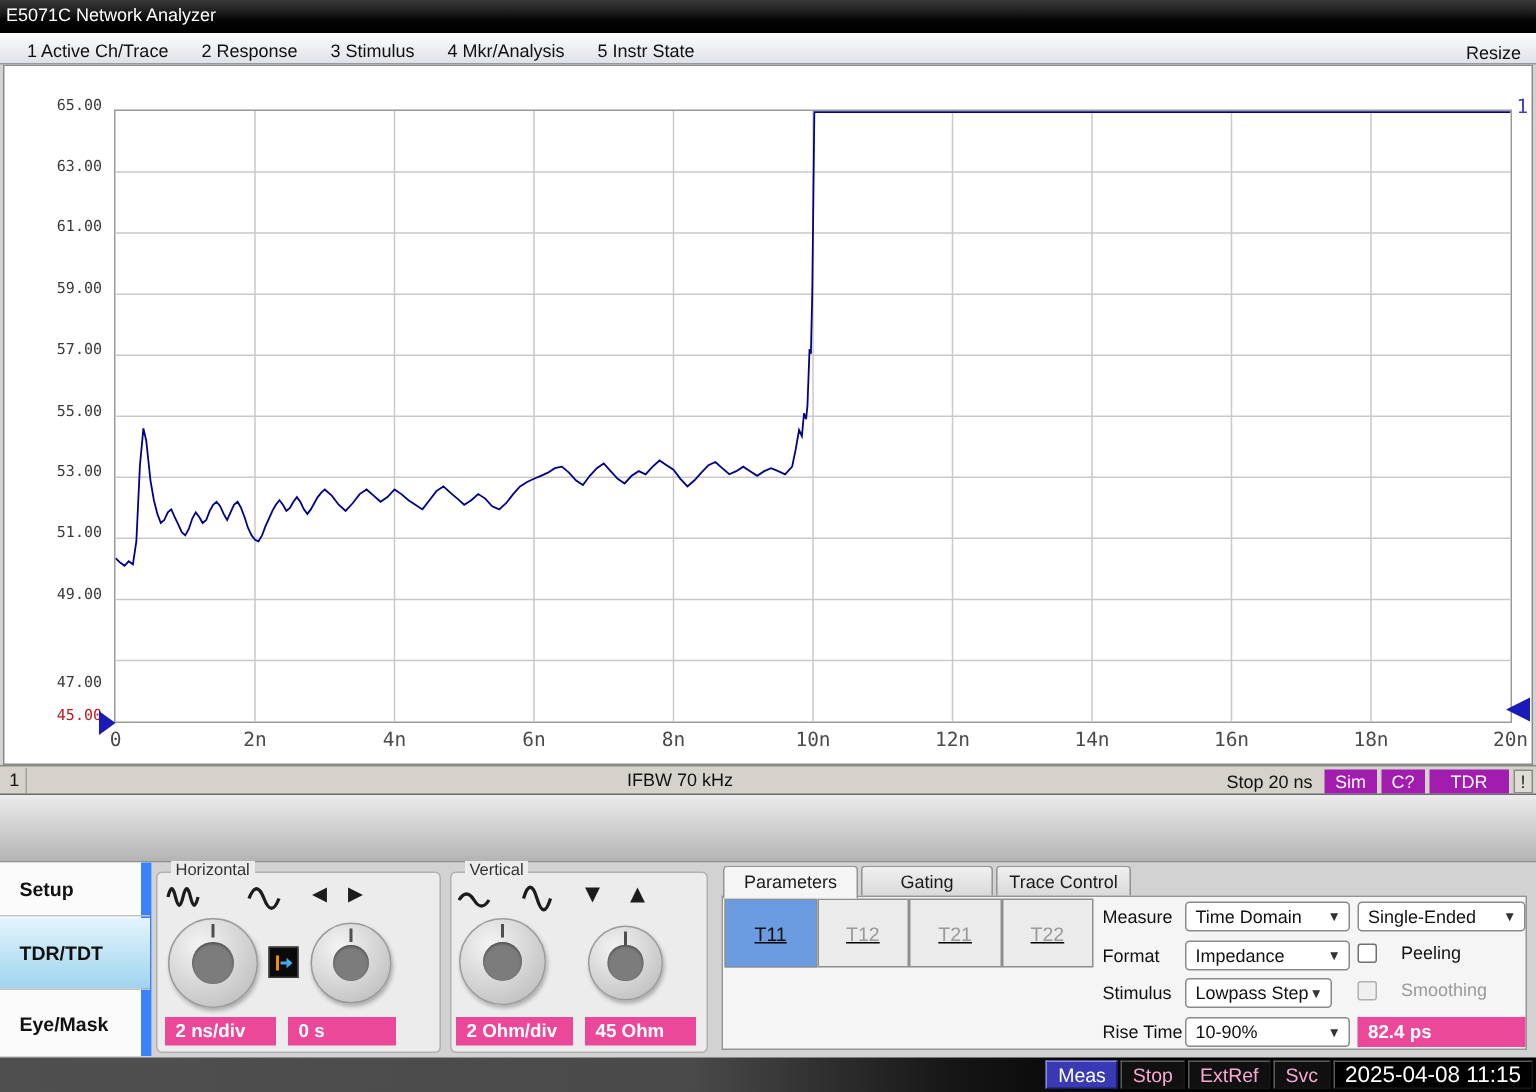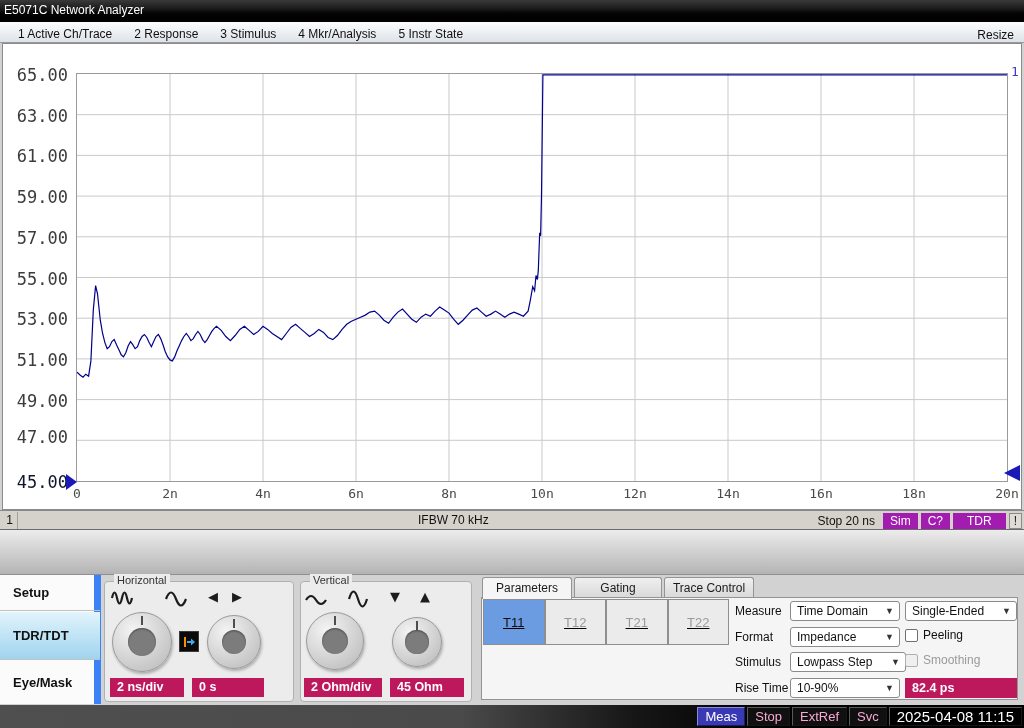--- a/index.html
+++ b/index.html
@@ -39,23 +39,23 @@
     margin-right:2px;
   }
   .tr-badge { background:#2424c4; color:#fff; padding:0 3px; margin-right:7px; }
   .plot {
     position:absolute; left:76px; top:73px; width:932px; height:409px;
     border:1px solid #9a9a9a; background:#fff;
   }
   .plot svg { display:block; width:100%; height:100%; }
   .ytick {
     position:absolute; left:6px; width:62px; text-align:right;
-    font-family:"DejaVu Sans Mono", monospace; font-size:17px; color:#3c3c3c;
-  }
-  .ytick.ref { color:#0f172a; }
+    font-family:"DejaVu Sans Mono", monospace; font-size:10px; color:#3c3c3c;
+  }
+  .ytick.ref { color:#b91c1c; }
   .xtick {
     position:absolute; top:486px; transform:translateX(-50%);
     font-family:"DejaVu Sans Mono", monospace; font-size:13px; color:#4a4a4a;
   }
   .trace-num {
     position:absolute; left:1011px; top:64px;
     font-family:"DejaVu Sans Mono", monospace; font-size:13px; color:#3c3cc8;
   }
   .ref-marker-left {
     position:absolute; left:66px; top:474px; width:0; height:0;
@@ -102,42 +102,42 @@
   .wave-icon { position:absolute; }
   .tri-glyph { position:absolute; font-size:13px; color:#1c1c1c;
                font-family:"DejaVu Sans", sans-serif; }
   .knob { position:absolute; border-radius:50%;
           background:radial-gradient(circle at 35% 30%, #f4f4f4, #d2d2d2 55%, #b6b6b6);
           border:1px solid #9a9a9a; box-shadow:1px 2px 3px rgba(0,0,0,0.28); }
   .knob::before { content:''; position:absolute; top:3px; left:50%; width:2px; height:9px;
                   background:#4e4e4e; transform:translateX(-50%); }
   .knob::after { content:''; position:absolute; left:26%; top:26%; width:48%; height:48%;
                  border-radius:50%; background:#7c7c7c; box-shadow:inset 0 1px 2px rgba(0,0,0,0.4); }
-  .lcd { position:absolute; height:19px; background:#be185d; color:#fff; font-size:12.5px;
+  .lcd { position:absolute; height:19px; background:#ec4899; color:#fff; font-size:12.5px;
          font-weight:bold; line-height:19px; padding-left:7px; }
   .map-btn { position:absolute; width:20px; height:21px; background:#0a0a0a;
              border:1px solid #3a3a3a; display:flex; align-items:center; justify-content:center; }
   
   .tab { position:absolute; top:577px; height:21px; text-align:center; line-height:20px;
          font-size:12px; color:#1a1a1a; border:1px solid #949494; border-bottom:none;
          border-radius:3px 3px 0 0; background:linear-gradient(180deg,#f0f0f0,#d8d8d8); }
   .tab.active { background:#f5f5f5; height:22px; z-index:3; }
   .param-content { position:absolute; left:481px; top:597px; width:537px; height:103px;
                    background:#f5f5f5; border:1px solid #949494; }
   .pmatrix { position:absolute; left:483px; top:599px; width:246px; height:92px;
              display:grid; grid-template-columns:1fr 1fr 1fr 1fr; grid-template-rows:1fr 1fr;text-decoration:underline; }
   .pcell { border:1px solid #8f8f8f; background:#ebebeb; color:#9a9a9a; font-size:13px;
            display:flex; align-items:center; justify-content:center; }
   .pcell.selected { background:#6b9be0; color:#101010; }
   .prow-label { position:absolute; left:735px; font-size:12px; color:#111; }
   .dropdown { position:absolute; height:20px; background:#fff; border:1px solid #8a8a8a;
               border-radius:3px; font-size:12px; color:#111; line-height:18px;
               padding-left:6px; }
   .dropdown .dd-arrow { position:absolute; right:5px; top:0; font-size:9px; color:#333; line-height:18px; }
-  .checkbox-row { position:absolute; display:flex; align-items:center; gap:5px;
+  .checkbox-row { position:absolute; display:flex; align-items:center; gap:16px;
                   font-size:12px; color:#111; }
   .cb { width:13px; height:13px; background:#fff; border:1px solid #707070; border-radius:2px; }
   .checkbox-row.disabled { color:#9a9a9a; }
   .checkbox-row.disabled .cb { background:#efefef; border-color:#b0b0b0; }
   
   .bottombar { position:absolute; left:0; top:705px; width:1024px; height:23px;
                background:linear-gradient(90deg,#4f4f4f 0%,#4a4a4a 45%,#161616 62%,#000 75%);
                display:flex; align-items:center; justify-content:flex-end; gap:2px;
                padding-right:2px; }
   .bb-badge { height:19px; line-height:17px; padding:0 7px; font-size:13px; color:#f9a8d4;
@@ -193,21 +193,21 @@
   <div id="yticks">
       <div class="ytick" style="top: 65px;">65.00</div>
       <div class="ytick" style="top: 105.7px;">63.00</div>
       <div class="ytick" style="top: 146.4px;">61.00</div>
       <div class="ytick" style="top: 187.1px;">59.00</div>
       <div class="ytick" style="top: 227.8px;">57.00</div>
       <div class="ytick" style="top: 268.5px;">55.00</div>
       <div class="ytick" style="top: 309.2px;">53.00</div>
       <div class="ytick" style="top: 349.9px;">51.00</div>
       <div class="ytick" style="top: 390.6px;">49.00</div>
-      <div class="ytick" style="top: 427px;">47.00</div>
+      <div class="ytick" style="top: 450px;">47.00</div>
       <div class="ytick ref" style="top: 472px;">45.00</div>
     </div>
   <div id="xticks">
       <div class="xtick" style="left: 77px;">0</div>
       <div class="xtick" style="left: 170px;">2n</div>
       <div class="xtick" style="left: 263px;">4n</div>
       <div class="xtick" style="left: 356px;">6n</div>
       <div class="xtick" style="left: 449px;">8n</div>
       <div class="xtick" style="left: 542px;">10n</div>
       <div class="xtick" style="left: 635px;">12n</div>
@@ -335,21 +335,21 @@
   <div class="dropdown" style="left:790px;top:627px;width:110px;">
     <span>Impedance</span>
     <span class="dd-arrow">▼</span>
   </div>
   <div class="checkbox-row" style="left:905px;top:628px;">
     <span class="cb"></span>
     <span>Peeling</span>
   </div>
 
   <span class="prow-label" style="top:655px;">Stimulus</span>
-  <div class="dropdown" style="left:790px;top:652px;width:116px;">
+  <div class="dropdown" style="left:790px;top:652px;width:98px;">
     <span>Lowpass Step</span>
     <span class="dd-arrow">▼</span>
   </div>
   <div class="checkbox-row disabled" style="left:905px;top:653px;">
     <span class="cb"></span>
     <span>Smoothing</span>
   </div>
 
   <span class="prow-label" style="top:681px;">Rise Time</span>
   <div class="dropdown" style="left:790px;top:678px;width:110px;">

